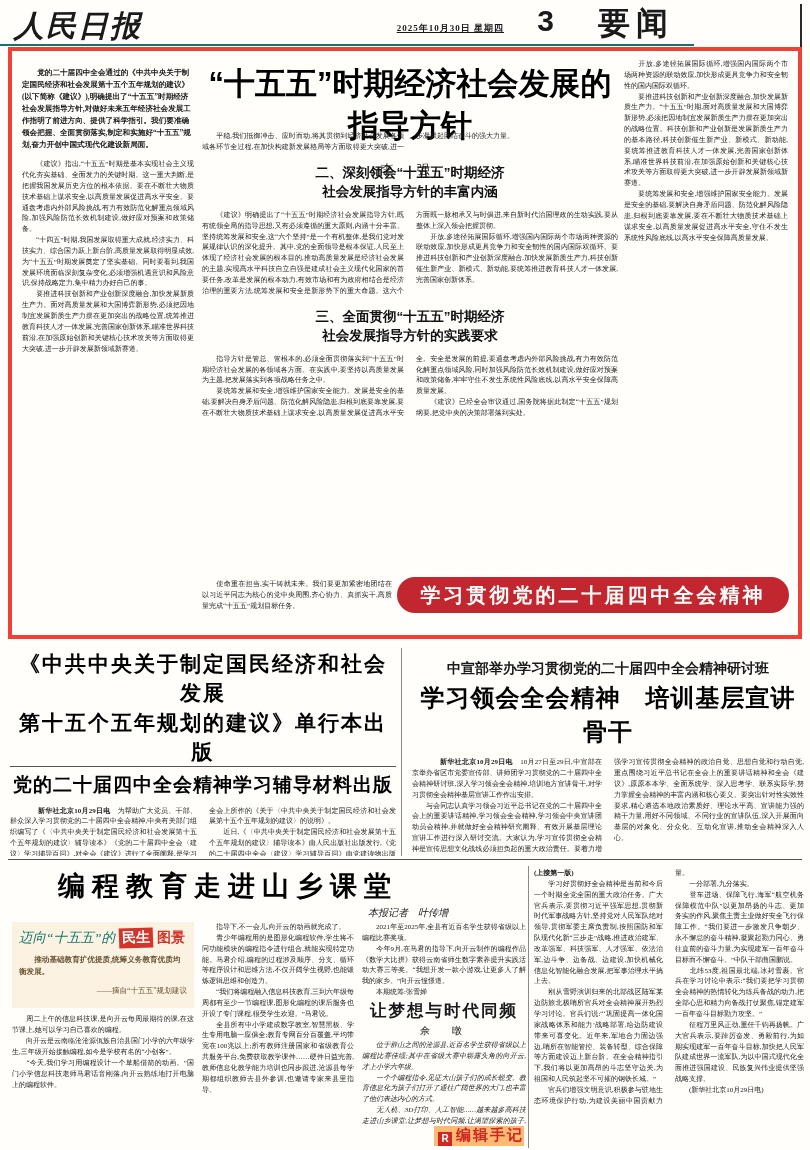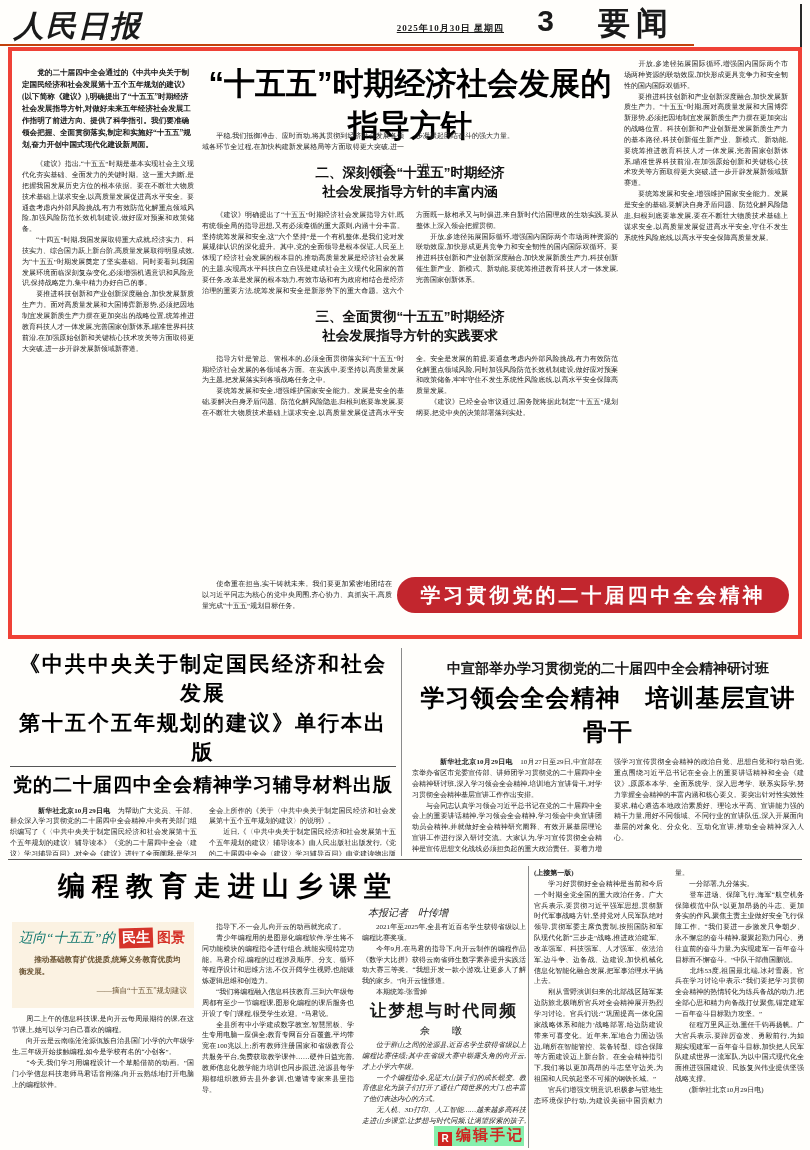--- a/index.html
+++ b/index.html
@@ -1,19 +1,19 @@
 <!DOCTYPE html>
 <html><head>
 <meta charset="utf-8">
 <style>
   html,body{margin:0;padding:0;background:#ffffff;}
   .page{position:relative;width:810px;height:1150px;background:#fffefb;overflow:hidden;
         font-family:"Liberation Serif",serif;color:#1a1a1a;}
   
-  .masthead{position:absolute;left:0;top:0;width:694px;height:44px;border-bottom:2px solid #c2410c;}
+  .masthead{position:absolute;left:0;top:0;width:694px;height:44px;border-bottom:2px solid #0f766e;}
   .paper-name{position:absolute;left:14px;top:6px;font-size:30px;font-weight:bold;font-style:italic;
               letter-spacing:2px;font-family:"DejaVu Serif",serif;}
   .mast-date{position:absolute;right:190px;top:22px;font-size:9px;font-weight:bold;letter-spacing:1px;text-decoration:underline;}
   .mast-pageno{position:absolute;right:140px;top:4px;font-size:30px;font-weight:bold;font-family:"Liberation Sans",sans-serif;}
   .mast-section{position:absolute;right:20px;top:2px;font-size:32px;font-weight:900;letter-spacing:6px;}
   .mast-corner{position:absolute;right:8px;top:4px;width:2px;height:52px;background:#2a2a2a;}
   
   .main-box{position:absolute;left:8px;top:47px;width:794px;height:592px;border:4px solid #ef4136;
             background:#fffefb;box-sizing:border-box;overflow:hidden;}
   .tiny{font-size:7px;line-height:1.55;text-align:justify;margin:0;color:#222;}
@@ -60,21 +60,21 @@
   .mbox-prefix{color:#0f766e;font-weight:400;font-size:13.5px;font-style:italic;}
   .mbox-brand{display:inline-block;background:#d5342a;color:#fff;font-weight:900;font-size:14px;
               padding:1px 3px;transform:rotate(-2deg);font-family:"Liberation Sans",sans-serif;}
   .mbox-brand2{color:#d5342a;font-weight:900;font-size:14px;font-family:"Liberation Sans",sans-serif;}
   .mbox-quote{font-size:7.6px;font-weight:bold;color:#6b5535;line-height:1.6;margin-top:6px;}
   .mbox-src{font-size:7.6px;color:#6b5535;text-align:right;margin-top:3px;}
   .note-head{position:absolute;left:354px;top:136px;width:164px;text-align:center;font-size:16.5px;
              font-weight:900;letter-spacing:2px;margin:0;}
   .note-author{position:absolute;left:354px;top:160px;width:164px;text-align:center;font-size:10px;letter-spacing:6px;}
   .note-body{position:absolute;left:354px;top:176px;width:164px;height:86px;overflow:hidden;font-style:italic;}
-  .note-logo{position:absolute;right:2px;bottom:2px;background:#86efac;padding-left:4px;white-space:nowrap;margin-left:16px;}
+  .note-logo{position:absolute;right:2px;bottom:2px;background:#fdba74;padding-left:4px;white-space:nowrap;margin-left:16px;}
   .note-logo .mark{display:inline-block;width:14px;height:14px;background:#cf2722;color:#fff;text-align:center;
                    line-height:14px;font-size:10px;font-weight:bold;vertical-align:-2px;
                    font-family:"Liberation Sans",sans-serif;}
   .note-logo .txt{color:#cf2722;font-weight:900;font-size:15px;letter-spacing:2px;}
   
   .contin{position:absolute;left:534px;top:868px;width:270px;height:278px;overflow:hidden;}
 </style>
 </head>
 <body>
 

